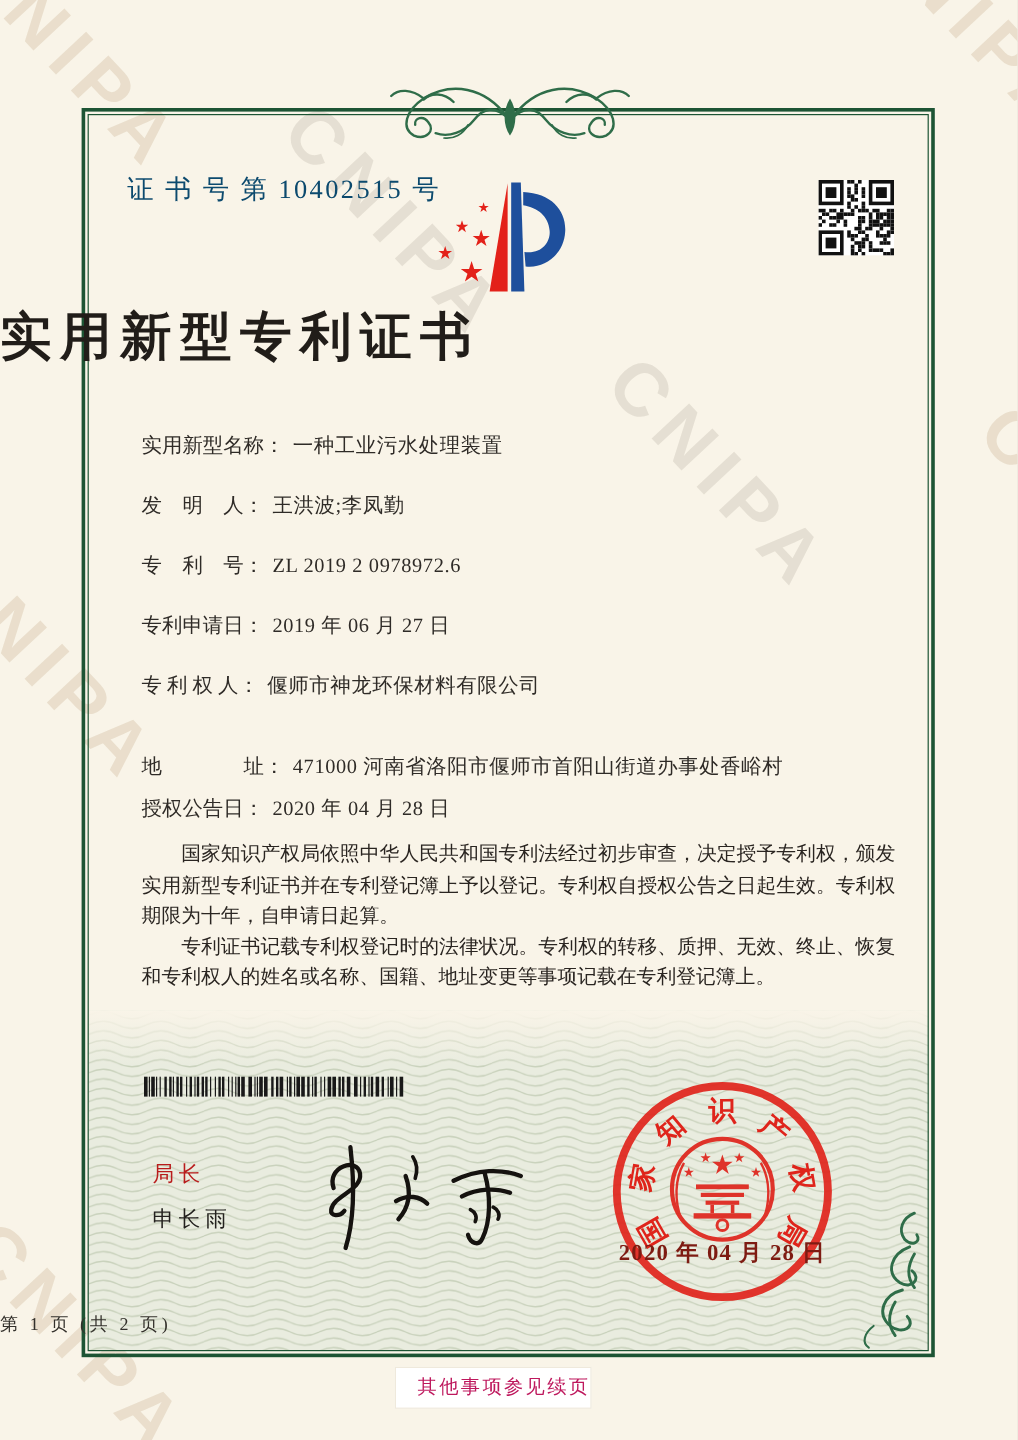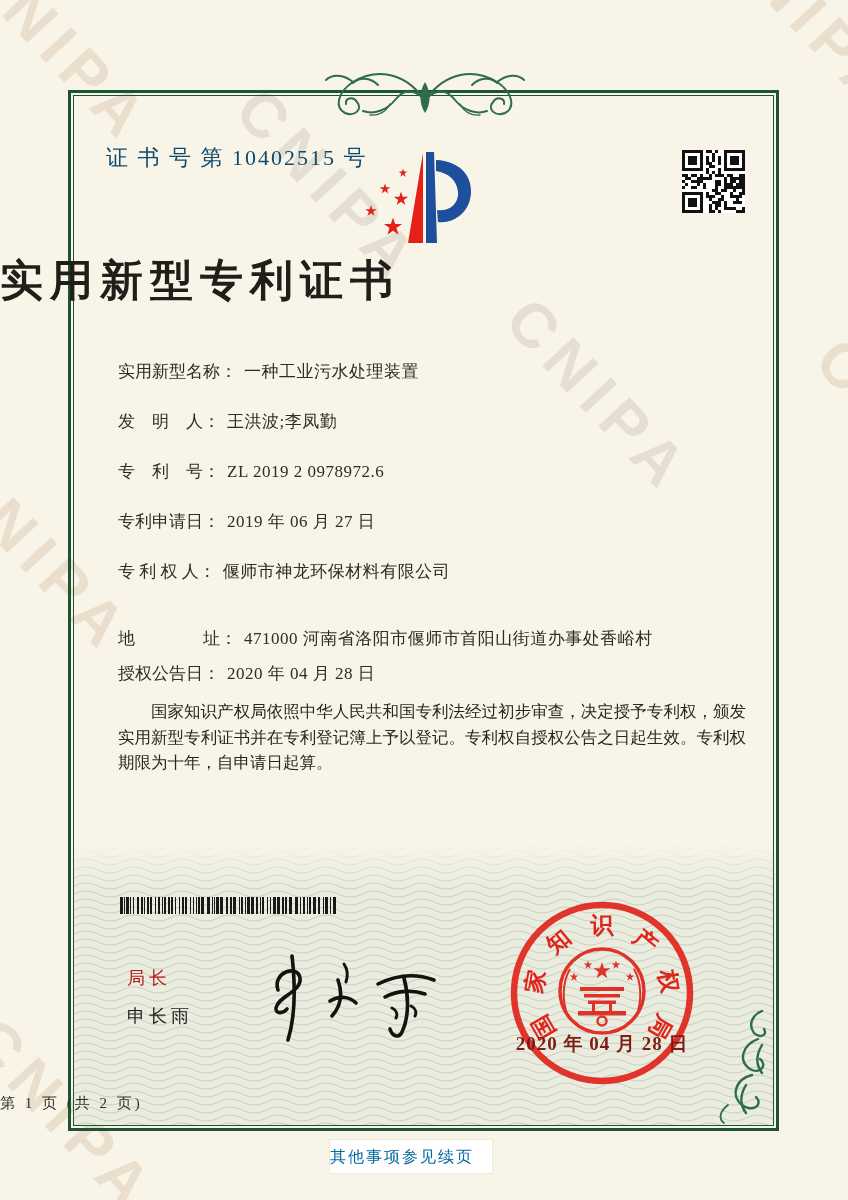--- a/index.html
+++ b/index.html
@@ -35,21 +35,21 @@
              font-size:18px;letter-spacing:4px;color:#b91c1c;}
   .sig-name{position:absolute;left:127px;top:1004px;font-family:"Liberation Sans","DejaVu Sans",sans-serif;
             font-size:18px;letter-spacing:4px;color:#23211e;}
   .signature{position:absolute;left:252px;top:952px;}
   .seal{position:absolute;left:502px;top:893px;}
   .seal-date{position:absolute;left:502px;top:1031px;width:200px;text-align:center;font-size:19px;
              letter-spacing:1px;color:#7e1b12;font-weight:bold;}
   .page-info{position:absolute;left:0;right:0;top:1094px;text-align:left;font-size:15px;
              letter-spacing:3px;color:#33302b;}
   .note{position:absolute;left:329px;top:1139px;width:162px;height:33px;line-height:33px;background:#ffffff;
-        border:1px solid #efe9dc;text-align:left;font-size:16px;letter-spacing:2px;color:#0369a1;}
+        border:1px solid #efe9dc;text-align:right;font-size:16px;letter-spacing:2px;color:#be185d;}
   .orn-top{position:absolute;left:320px;top:52px;}
   .orn-corner{position:absolute;left:698px;top:1005px;}
 </style>
 </head>
 <body>
 
 <div class="page">
 
   <svg width="0" height="0" style="position:absolute" aria-hidden="true">
     <defs>
@@ -285,20 +285,21 @@
   </div>
   <div class="field" style="top:627px">
     <span class="flabel">地　　　　址：</span><span class="fvalue">471000 河南省洛阳市偃师市首阳山街道办事处香峪村</span>
   </div>
   <div class="field" style="top:662px">
     <span class="flabel">授权公告日：</span><span class="fvalue">2020 年 04 月 28 日</span>
   </div>
 
   <div class="body-text">
     <p>国家知识产权局依照中华人民共和国专利法经过初步审查，决定授予专利权，颁发实用新型专利证书并在专利登记簿上予以登记。专利权自授权公告之日起生效。专利权期限为十年，自申请日起算。</p>
+    <p>专利证书记载专利权登记时的法律状况。专利权的转移、质押、无效、终止、恢复和专利权人的姓名或名称、国籍、地址变更等事项记载在专利登记簿上。</p>
   </div>
 
   <svg class="barcode" id="barcode" width="218" height="17">
       <rect x="0" y="0" width="3" height="17" fill="#191919"></rect>
       <rect x="4" y="0" width="1" height="17" fill="#191919"></rect>
       <rect x="6" y="0" width="3" height="17" fill="#191919"></rect>
       <rect x="10" y="0" width="1" height="17" fill="#191919"></rect>
       <rect x="13" y="0" width="1" height="17" fill="#191919"></rect>
       <rect x="17" y="0" width="2" height="17" fill="#191919"></rect>
       <rect x="21" y="0" width="2" height="17" fill="#191919"></rect>

